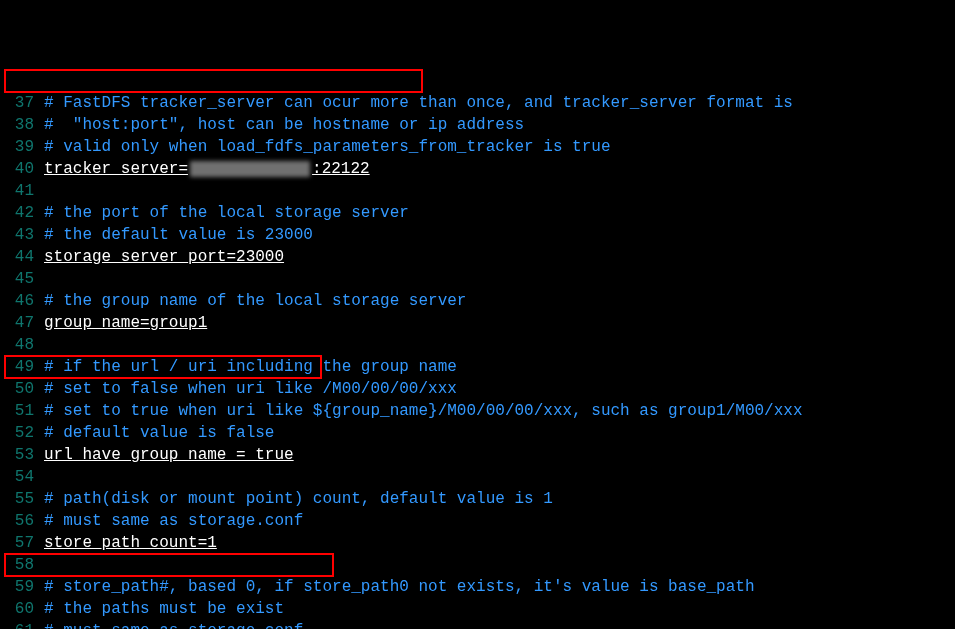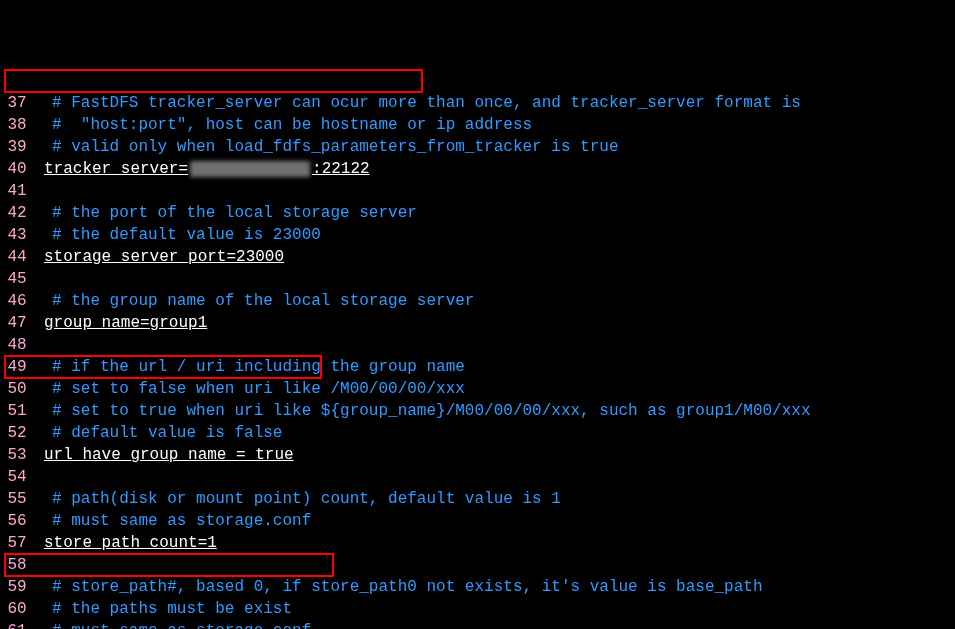--- a/index.html
+++ b/index.html
@@ -20,33 +20,32 @@
       position: relative;
     }
     .line {
       display: flex;
       align-items: flex-start;
       height: 22px;
       position: relative;
     }
     .gutter {
       width: 44px;
-      text-align: center;
+      text-align: right;
       padding-right: 10px;
-      color: #f9a8d4;
+      color: #0f766e;
       flex-shrink: 0;
       user-select: none;
     }
     .content {
       flex: 1;
       white-space: pre;
     }
     .comment {
       color: #3399ff;
-      margin-left: 8px;
     }
     .plain {
       color: #ffffff;
       text-decoration: underline;
     }
     .censored {
       display: inline-block;
       width: 120px;
       height: 16px;
       background: #707070;

